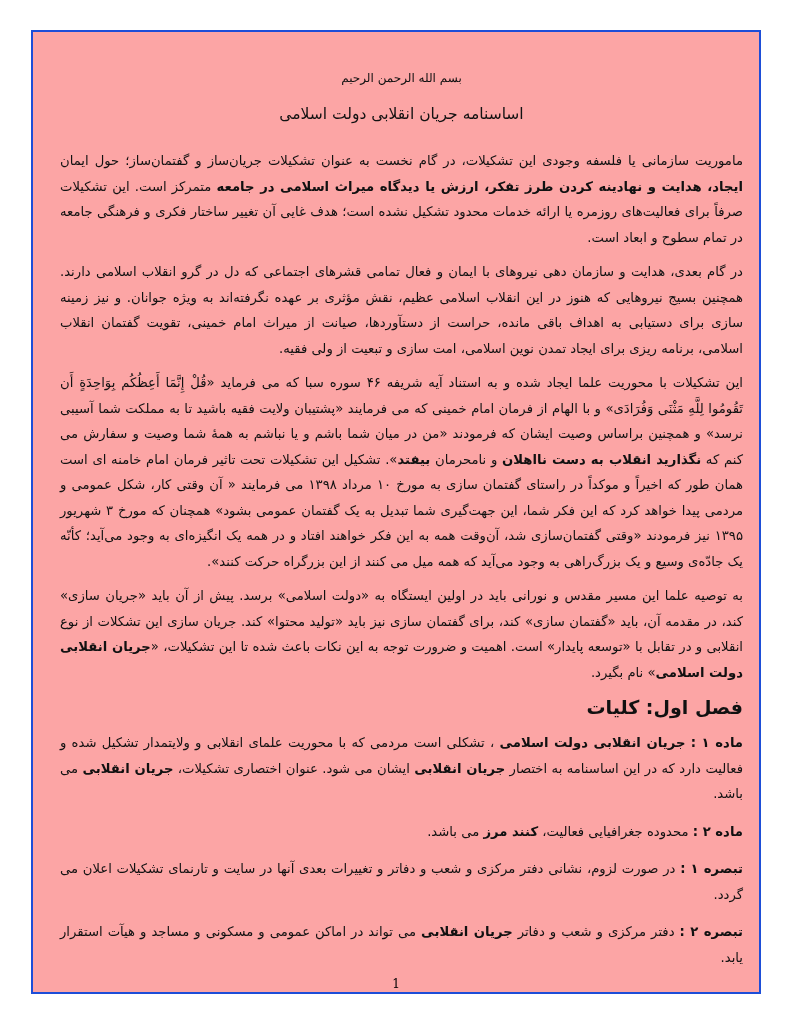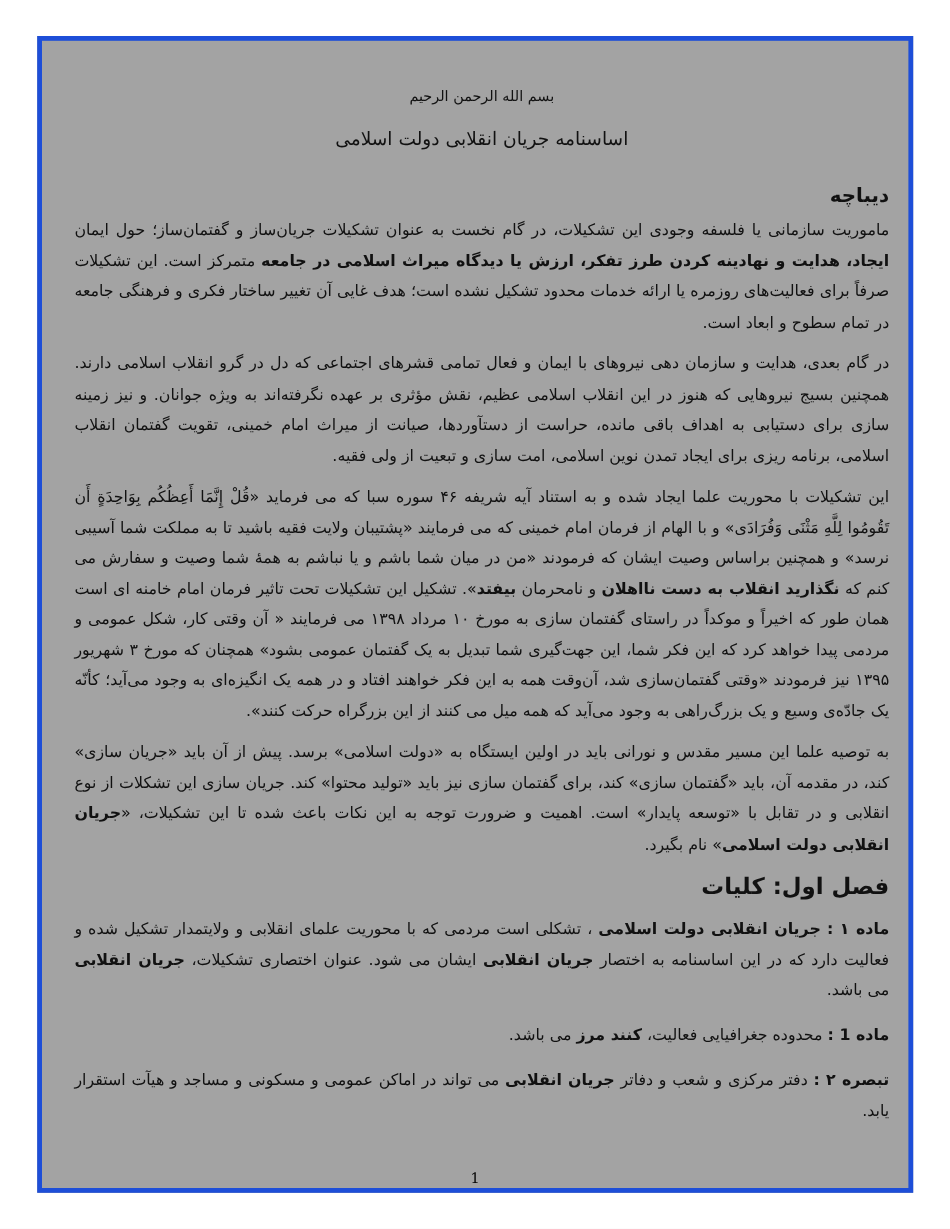--- a/index.html
+++ b/index.html
@@ -1,19 +1,19 @@
 <!DOCTYPE html>
 <html><head>
 <meta charset="utf-8">
 <style>
   html, body { margin: 0; padding: 0; background: #ffffff; }
   body { width: 792px; height: 1024px; position: relative; overflow: hidden; }
   .page-frame {
     position: absolute; left: 31px; top: 30px; width: 730px; height: 964px;
-    box-sizing: border-box; border: 4px solid #1d4ed8; background: #a3a3a3;
+    box-sizing: border-box; border: 2px solid #1d4ed8; background: #fca5a5;
   }
   .content {
     position: absolute; left: 27px; right: 16px; top: 36px;
     direction: rtl; text-align: justify;
     font-family: "DejaVu Sans", sans-serif; color: #111;
     font-size: 13.2px; line-height: 25.5px;
   }
   .basmala {
     text-align: center; font-family: "DejaVu Serif", serif;
     font-size: 12px; line-height: 20px; margin: 0 0 14px 0;
@@ -38,35 +38,35 @@
 </style>
 </head>
 <body>
 
 <div class="page-frame">
   <div class="content">
 
     <div class="basmala">بسم الله الرحمن الرحیم</div>
     <div class="doc-title">اساسنامه جریان انقلابی دولت اسلامی</div>
 
-    <div class="section-heading">دیباچه</div>
 
     <p class="para"><span>ماموریت سازمانی یا فلسفه وجودی این تشکیلات، در گام نخست به عنوان تشکیلات جریان‌ساز و گفتمان‌ساز؛ حول ایمان </span><b>ایجاد، هدایت و نهادینه کردن طرز تفکر، ارزش یا دیدگاه میراث اسلامی در جامعه</b><span> متمرکز است. این تشکیلات صرفاً برای فعالیت‌های روزمره یا ارائه خدمات محدود تشکیل نشده است؛ هدف غایی آن تغییر ساختار فکری و فرهنگی جامعه در تمام سطوح و ابعاد است.</span></p>
 
     <p class="para">در گام بعدی، هدایت و سازمان دهی نیروهای با ایمان و فعال تمامی قشرهای اجتماعی که دل در گرو انقلاب اسلامی دارند. همچنین بسیج نیروهایی که هنوز در این انقلاب اسلامی عظیم، نقش مؤثری بر عهده نگرفته‌اند به ویژه جوانان. و نیز زمینه سازی برای دستیابی به اهداف باقی مانده، حراست از دستآوردها، صیانت از میراث امام خمینی، تقویت گفتمان انقلاب اسلامی، برنامه ریزی برای ایجاد تمدن نوین اسلامی، امت سازی و تبعیت از ولی فقیه.</p>
 
     <p class="para"><span>این تشکیلات با محوریت علما ایجاد شده و به استناد آیه شریفه ۴۶ سوره سبا که می فرماید «قُلْ إِنَّمَا أَعِظُكُم بِوَاحِدَةٍ أَن تَقُومُوا لِلَّهِ مَثْنَى وَفُرَادَى» و با الهام از فرمان امام خمینی که می فرمایند «پشتیبان ولایت فقیه باشید تا به مملکت شما آسیبی نرسد» و همچنین براساس وصیت ایشان که فرمودند «من در میان شما باشم و یا نباشم به همهٔ شما وصیت و سفارش می کنم که </span><b>نگذارید انقلاب به دست نااهلان</b><span> و نامحرمان </span><b>بیفتد</b><span>». تشکیل این تشکیلات تحت تاثیر فرمان امام خامنه ای است همان طور که اخیراً و موکداً در راستای گفتمان سازی به مورخ ۱۰ مرداد ۱۳۹۸ می فرمایند « آن وقتی کار، شکل عمومی و مردمی پیدا خواهد کرد که این فکر شما، این جهت‌گیری شما تبدیل به یک گفتمان عمومی بشود» همچنان که مورخ ۳ شهریور ۱۳۹۵ نیز فرمودند «وقتی گفتمان‌سازی شد، آن‌وقت همه به این فکر خواهند افتاد و در همه یک انگیزه‌ای به وجود می‌آید؛ کأنّه یک جادّه‌ی وسیع و یک بزرگ‌راهی به وجود می‌آید که همه میل می کنند از این بزرگراه حرکت کنند».</span></p>
 
     <p class="para"><span>به توصیه علما این مسیر مقدس و نورانی باید در اولین ایستگاه به «دولت اسلامی» برسد. پیش از آن باید «جریان سازی» کند، در مقدمه آن، باید «گفتمان سازی» کند، برای گفتمان سازی نیز باید «تولید محتوا» کند. جریان سازی این تشکلات از نوع انقلابی و در تقابل با «توسعه پایدار» است. اهمیت و ضرورت توجه به این نکات باعث شده تا این تشکیلات، «</span><b>جریان انقلابی دولت اسلامی</b><span>» نام بگیرد.</span></p>
 
     <div class="chapter-heading">فصل اول: کلیات</div>
 
     <p class="article"><b>ماده ۱ :</b> <b>جریان انقلابی دولت اسلامی</b><span> ، تشکلی است مردمی که با محوریت علمای انقلابی و ولایتمدار تشکیل شده و فعالیت دارد که در این اساسنامه به اختصار </span><b>جریان انقلابی</b><span> ایشان می شود. عنوان اختصاری تشکیلات، </span><b>جریان انقلابی</b><span> می باشد.</span></p>
 
-    <p class="article"><b>ماده 1 :</b><span> محدوده جغرافیایی فعالیت، </span><b>کنند مرز</b><span> می باشد.</span></p>
+    <p class="article"><b>ماده ۲ :</b><span> محدوده جغرافیایی فعالیت، </span><b>کنند مرز</b><span> می باشد.</span></p>
 
 
+    <p class="article"><b>تبصره ۱ :</b><span> در صورت لزوم، نشانی دفتر مرکزی و شعب و دفاتر و تغییرات بعدی آنها در سایت و تارنمای تشکیلات اعلان می گردد.</span></p>
 
     <p class="article"><b>تبصره ۲ :</b><span> دفتر مرکزی و شعب و دفاتر </span><b>جریان انقلابی</b><span> می تواند در اماکن عمومی و مسکونی و مساجد و هیآت استقرار یابد.</span></p>
 
   </div>
   <div class="page-number">1</div>
 </div>
 
 </body></html>

